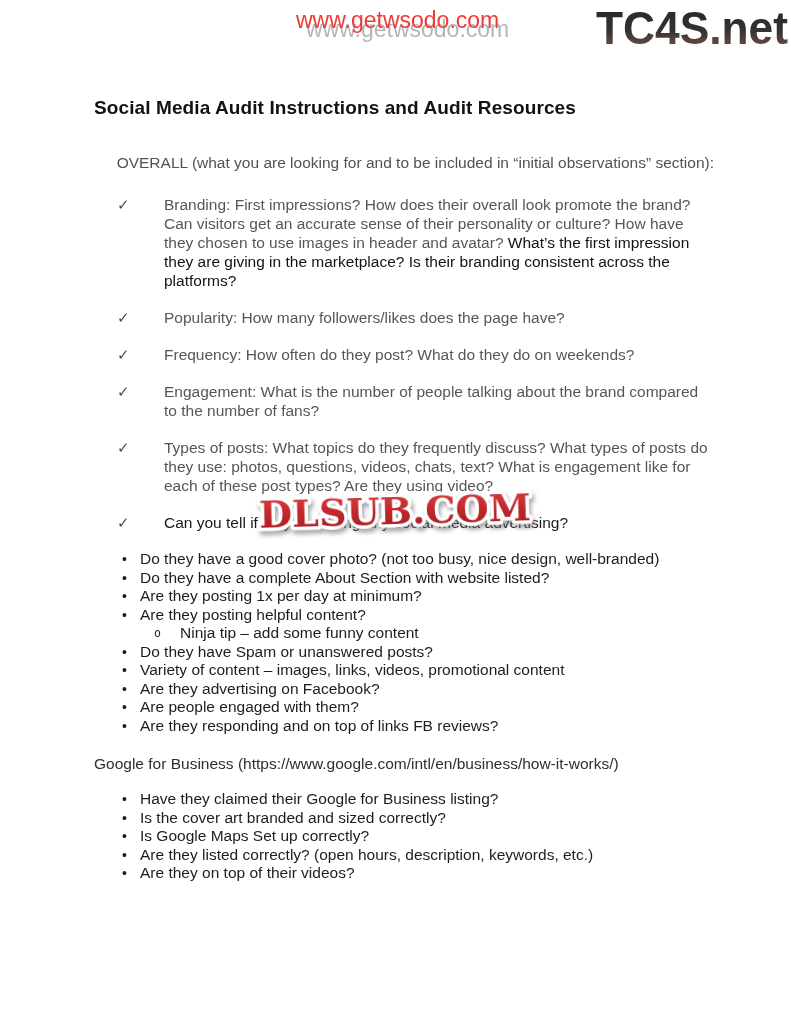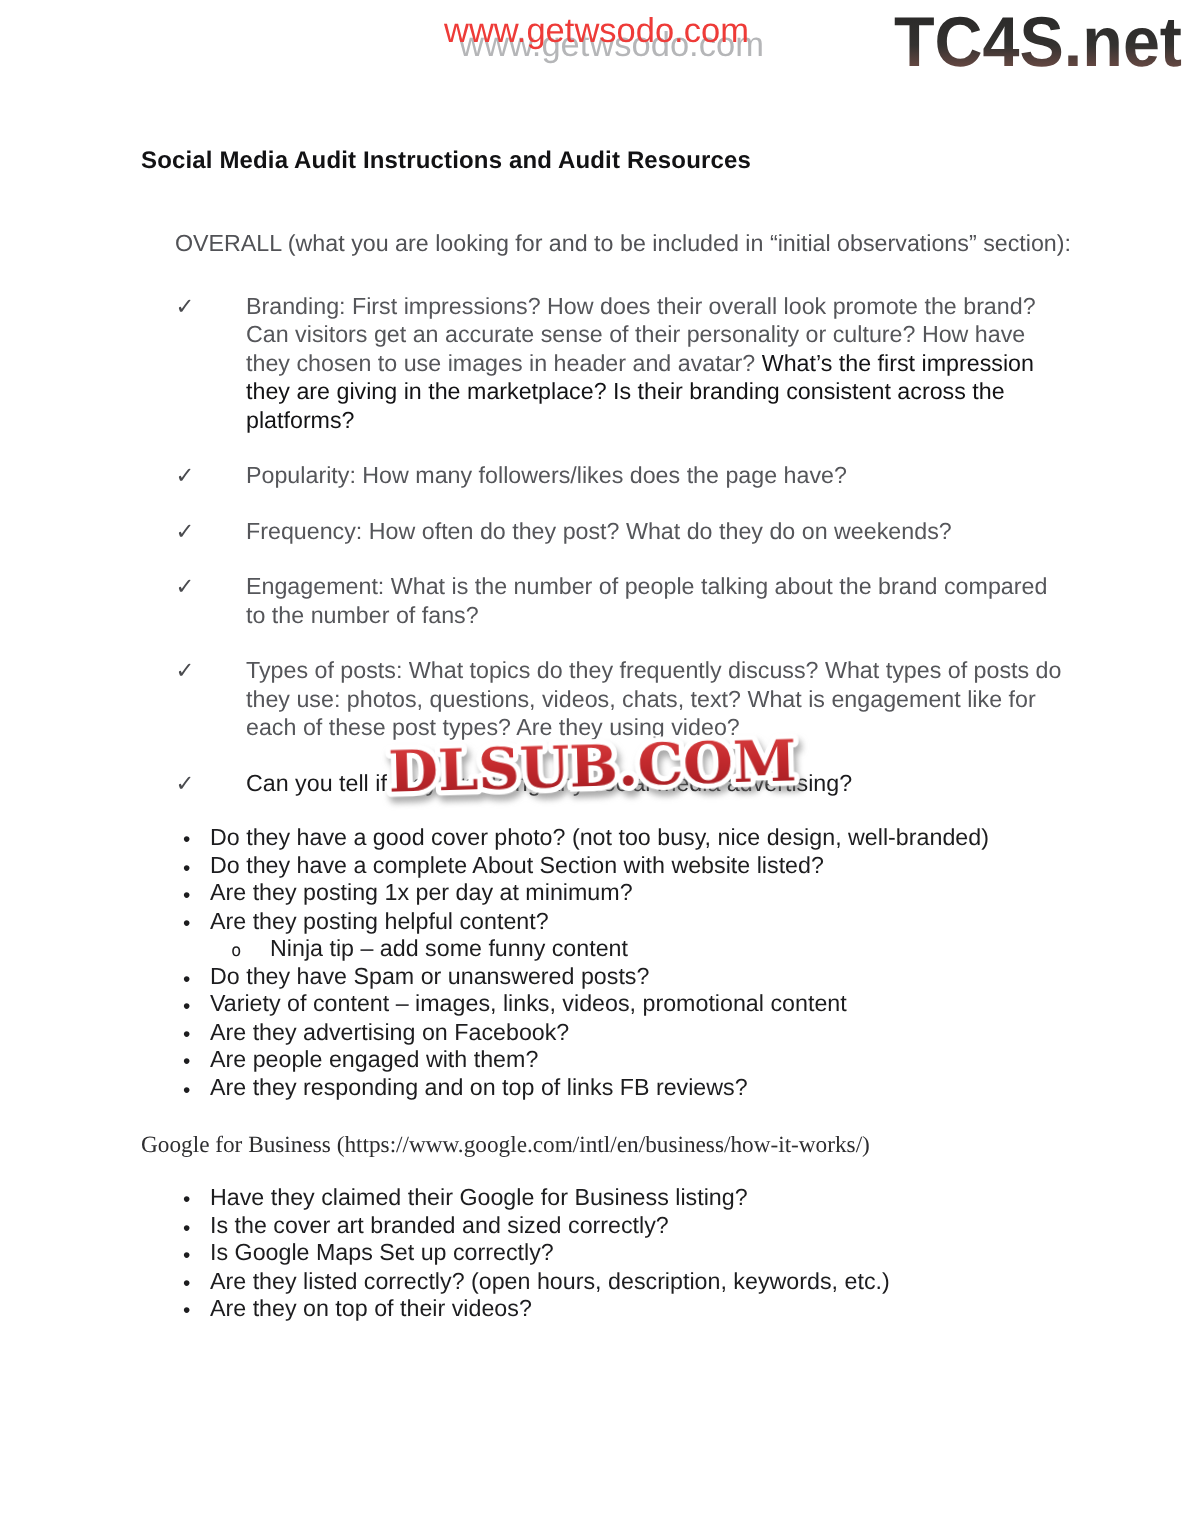--- a/index.html
+++ b/index.html
@@ -22,40 +22,40 @@
   
   .tc4s{position:absolute;left:592px;top:1px;}
   
   .content{
     box-sizing:content-box;
     padding:96px 0 0 94px;
     width:620px;
     color:#1d1d1f;
   }
   h1.title{
-    margin:0;font-size:16px;line-height:23px;font-weight:bold;color:#121214;
+    margin:0;font-size:19px;line-height:23px;font-weight:bold;color:#121214;
     letter-spacing:.1px;
   }
   p.overall{
     margin:34px 0 0 0;font-size:15.5px;line-height:19px;color:#515256;text-align:right;
   }
   ul.checks{list-style:none;margin:23px 0 0 0;padding:0;}
   ul.checks li{
     display:flex;margin:0 0 18px 0;font-size:15.5px;line-height:19px;color:#55565a;
   }
   ul.checks .m{
     flex:0 0 auto;margin-left:23px;width:23px;color:#4a4b4f;font-size:15px;
   }
   ul.checks .t{width:570px;margin-left:24px;}
   ul.checks .t .b{color:#131315;}
   ul.checks li.dark{color:#1a1a1c;}
   p.sect{
     margin:15px 0 0 0;font-size:15.5px;line-height:19px;color:#2e2e30;
   }
-  p.sect.g{margin-top:19px;font-family:Liberation Serif, serif;}
+  p.sect.g{margin-top:19px;}
   ul.dots{list-style:none;margin:18px 0 0 0;padding:0;}
   ul.dots.g{margin-top:17px;}
   ul.dots li{
     display:flex;font-size:15.5px;line-height:18.5px;color:#1d1d1f;
   }
   ul.dots .m{flex:0 0 auto;margin-left:28px;width:18px;font-size:14px;}
   ul.dots li.sub .m{
     margin-left:60px;width:26px;
     font-family:"DejaVu Sans Mono", monospace;font-size:11.5px;
   }

